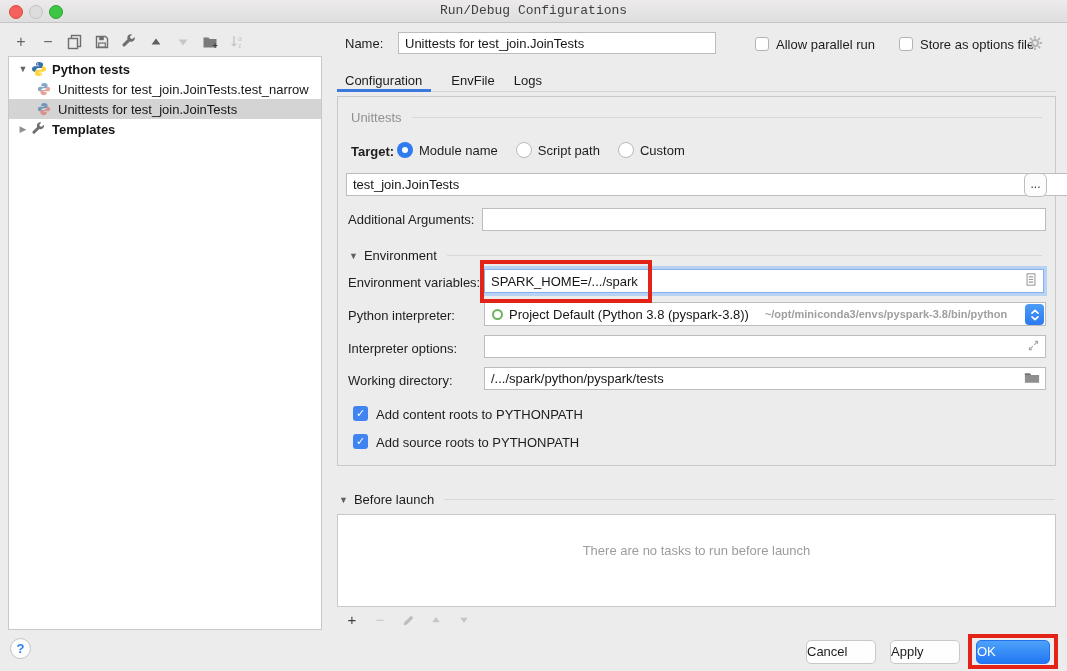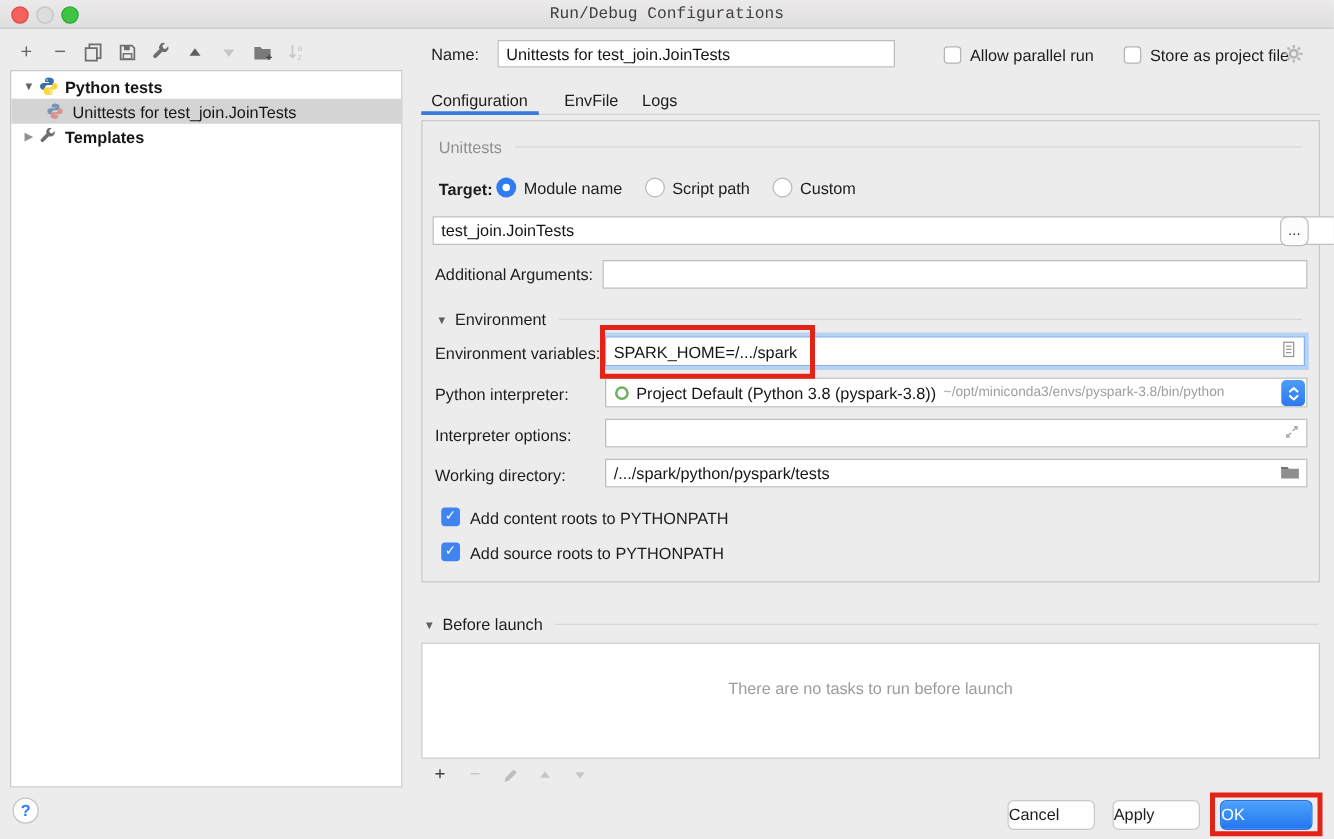--- a/index.html
+++ b/index.html
@@ -80,21 +80,21 @@
   .optrow .olabel{margin:0 18px 0 6px;font-size:13px;}
 
   .browse{position:absolute;width:23px;height:24px;background:#fcfcfc;border:1px solid #bdbdbd;
     border-radius:6px;box-sizing:border-box;text-align:center;line-height:20px;font-size:12px;color:#333;}
 
   .focusfield{border:1px solid #84b2ec !important;box-shadow:0 0 0 3px #b7d2f3;}
 
   .combo{position:absolute;background:#fff;border:1px solid #bdbdbd;box-sizing:border-box;
     display:flex;align-items:center;padding:0 22px 0 7px;overflow:hidden;white-space:nowrap;}
   .combo .cval{font-size:13px;color:#161616;margin-left:6px;}
-  .combo .cpath{font-size:11px;color:#9f9f9f;margin-left:6px;}
+  .combo .cpath{font-size:11px;color:#9f9f9f;margin-left:16px;font-weight:bold;}
   .combobtn{position:absolute;right:1px;top:1px;width:19px;height:21px;border-radius:4px;
     background:linear-gradient(#4c9df8,#2c79f0);display:flex;align-items:center;justify-content:center;}
   .ring{width:11px;height:11px;border:2px solid #6db35f;border-radius:50%;box-sizing:border-box;flex:0 0 11px;}
 
   .fieldicon{position:absolute;right:5px;top:50%;transform:translateY(-50%);}
 
   .ckrow-box{position:absolute;width:15px;height:15px;border-radius:3px;background:#3f84f0;
     color:#fff;font-size:11px;text-align:center;line-height:15px;}
 
   
@@ -173,20 +173,29 @@
   <div class="trow pad8">
     <span class="exp">▼</span>
     <span class="ticon">
       <svg width="16" height="16" viewBox="0 0 16 16">
           <path fill="#3870a9" d="M8 1C6 1 5 1.9 5 3.1V4.6h3.1v.7H3.9C2.2 5.3 1 6.3 1 8s1.2 2.7 2.9 2.7H5V9.3C5 8 6 7 7.3 7h3.5c.9 0 1.2-.8 1.2-1.5V3.1C12 1.9 10 1 8 1zM6.6 2.3a.65.65 0 1 1 0 1.3.65.65 0 0 1 0-1.3z"></path>
           <path fill="#ffd53e" d="M8 15c2 0 3-.9 3-2.1V11.4H7.9v-.7h4.2c1.7 0 2.9-1 2.9-2.7s-1.2-2.7-2.9-2.7H11v1.4C11 8 10 9 8.7 9H5.2C4.3 9 4 9.8 4 10.5v2.4C4 14.1 6 15 8 15zm1.4-1.3a.65.65 0 1 1 0-1.3.65.65 0 0 1 0 1.3z"></path>
         </svg>
     </span>
     <span class="tlabel bold">Python tests</span>
   </div>
+  <div class="trow indent">
+    <span class="ticon fade">
+      <svg width="14" height="14" viewBox="0 0 16 16">
+          <path fill="#3870a9" d="M8 1C6 1 5 1.9 5 3.1V4.6h3.1v.7H3.9C2.2 5.3 1 6.3 1 8s1.2 2.7 2.9 2.7H5V9.3C5 8 6 7 7.3 7h3.5c.9 0 1.2-.8 1.2-1.5V3.1C12 1.9 10 1 8 1z"></path>
+          <path fill="#d96b5f" d="M8 15c2 0 3-.9 3-2.1V11.4H7.9v-.7h4.2c1.7 0 2.9-1 2.9-2.7s-1.2-2.7-2.9-2.7H11v1.4C11 8 10 9 8.7 9H5.2C4.3 9 4 9.8 4 10.5v2.4C4 14.1 6 15 8 15z"></path>
+        </svg>
+    </span>
+    <span class="tlabel">Unittests for test_join.JoinTests.test_narrow</span>
+  </div>
   <div class="trow indent sel">
     <span class="ticon fade">
       <svg width="14" height="14" viewBox="0 0 16 16">
           <path fill="#3870a9" d="M8 1C6 1 5 1.9 5 3.1V4.6h3.1v.7H3.9C2.2 5.3 1 6.3 1 8s1.2 2.7 2.9 2.7H5V9.3C5 8 6 7 7.3 7h3.5c.9 0 1.2-.8 1.2-1.5V3.1C12 1.9 10 1 8 1z"></path>
           <path fill="#d96b5f" d="M8 15c2 0 3-.9 3-2.1V11.4H7.9v-.7h4.2c1.7 0 2.9-1 2.9-2.7s-1.2-2.7-2.9-2.7H11v1.4C11 8 10 9 8.7 9H5.2C4.3 9 4 9.8 4 10.5v2.4C4 14.1 6 15 8 15z"></path>
         </svg>
     </span>
     <span class="tlabel">Unittests for test_join.JoinTests</span>
   </div>
   <div class="trow pad8">
@@ -202,21 +211,21 @@
 
 <div class="help">?</div>
 
 <div class="lbl" style="left:345px;top:36px;">Name:</div>
 <div class="field" style="left:398px;top:32px;width:318px;height:22px;">
   <span class="ft">Unittests for test_join.JoinTests</span>
 </div>
 <div class="cbx" style="left:755px;top:37px;"></div>
 <div class="lbl" style="left:776px;top:37px;">Allow parallel run</div>
 <div class="cbx" style="left:899px;top:37px;"></div>
-<div class="lbl" style="left:920px;top:37px;">Store as project file</div>
+<div class="lbl" style="left:920px;top:37px;">Store as options file</div>
 <div class="gear" style="left:1027px;top:35px;">
   <svg width="16" height="16" viewBox="0 0 16 16">
       <circle cx="8" cy="8" r="3" fill="none" stroke="#b5b5b5" stroke-width="2"></circle>
       <path d="M8 1v2.5M8 12.5V15M1 8h2.5M12.5 8H15M3 3l1.8 1.8M11.2 11.2L13 13M13 3l-1.8 1.8M4.8 11.2L3 13" stroke="#b5b5b5" stroke-width="1.8"></path>
     </svg>
 </div>
 
 <div class="tabrow">
   <div class="tab active">Configuration</div>
   <div class="tab" style="margin-left:21px;">EnvFile</div>

